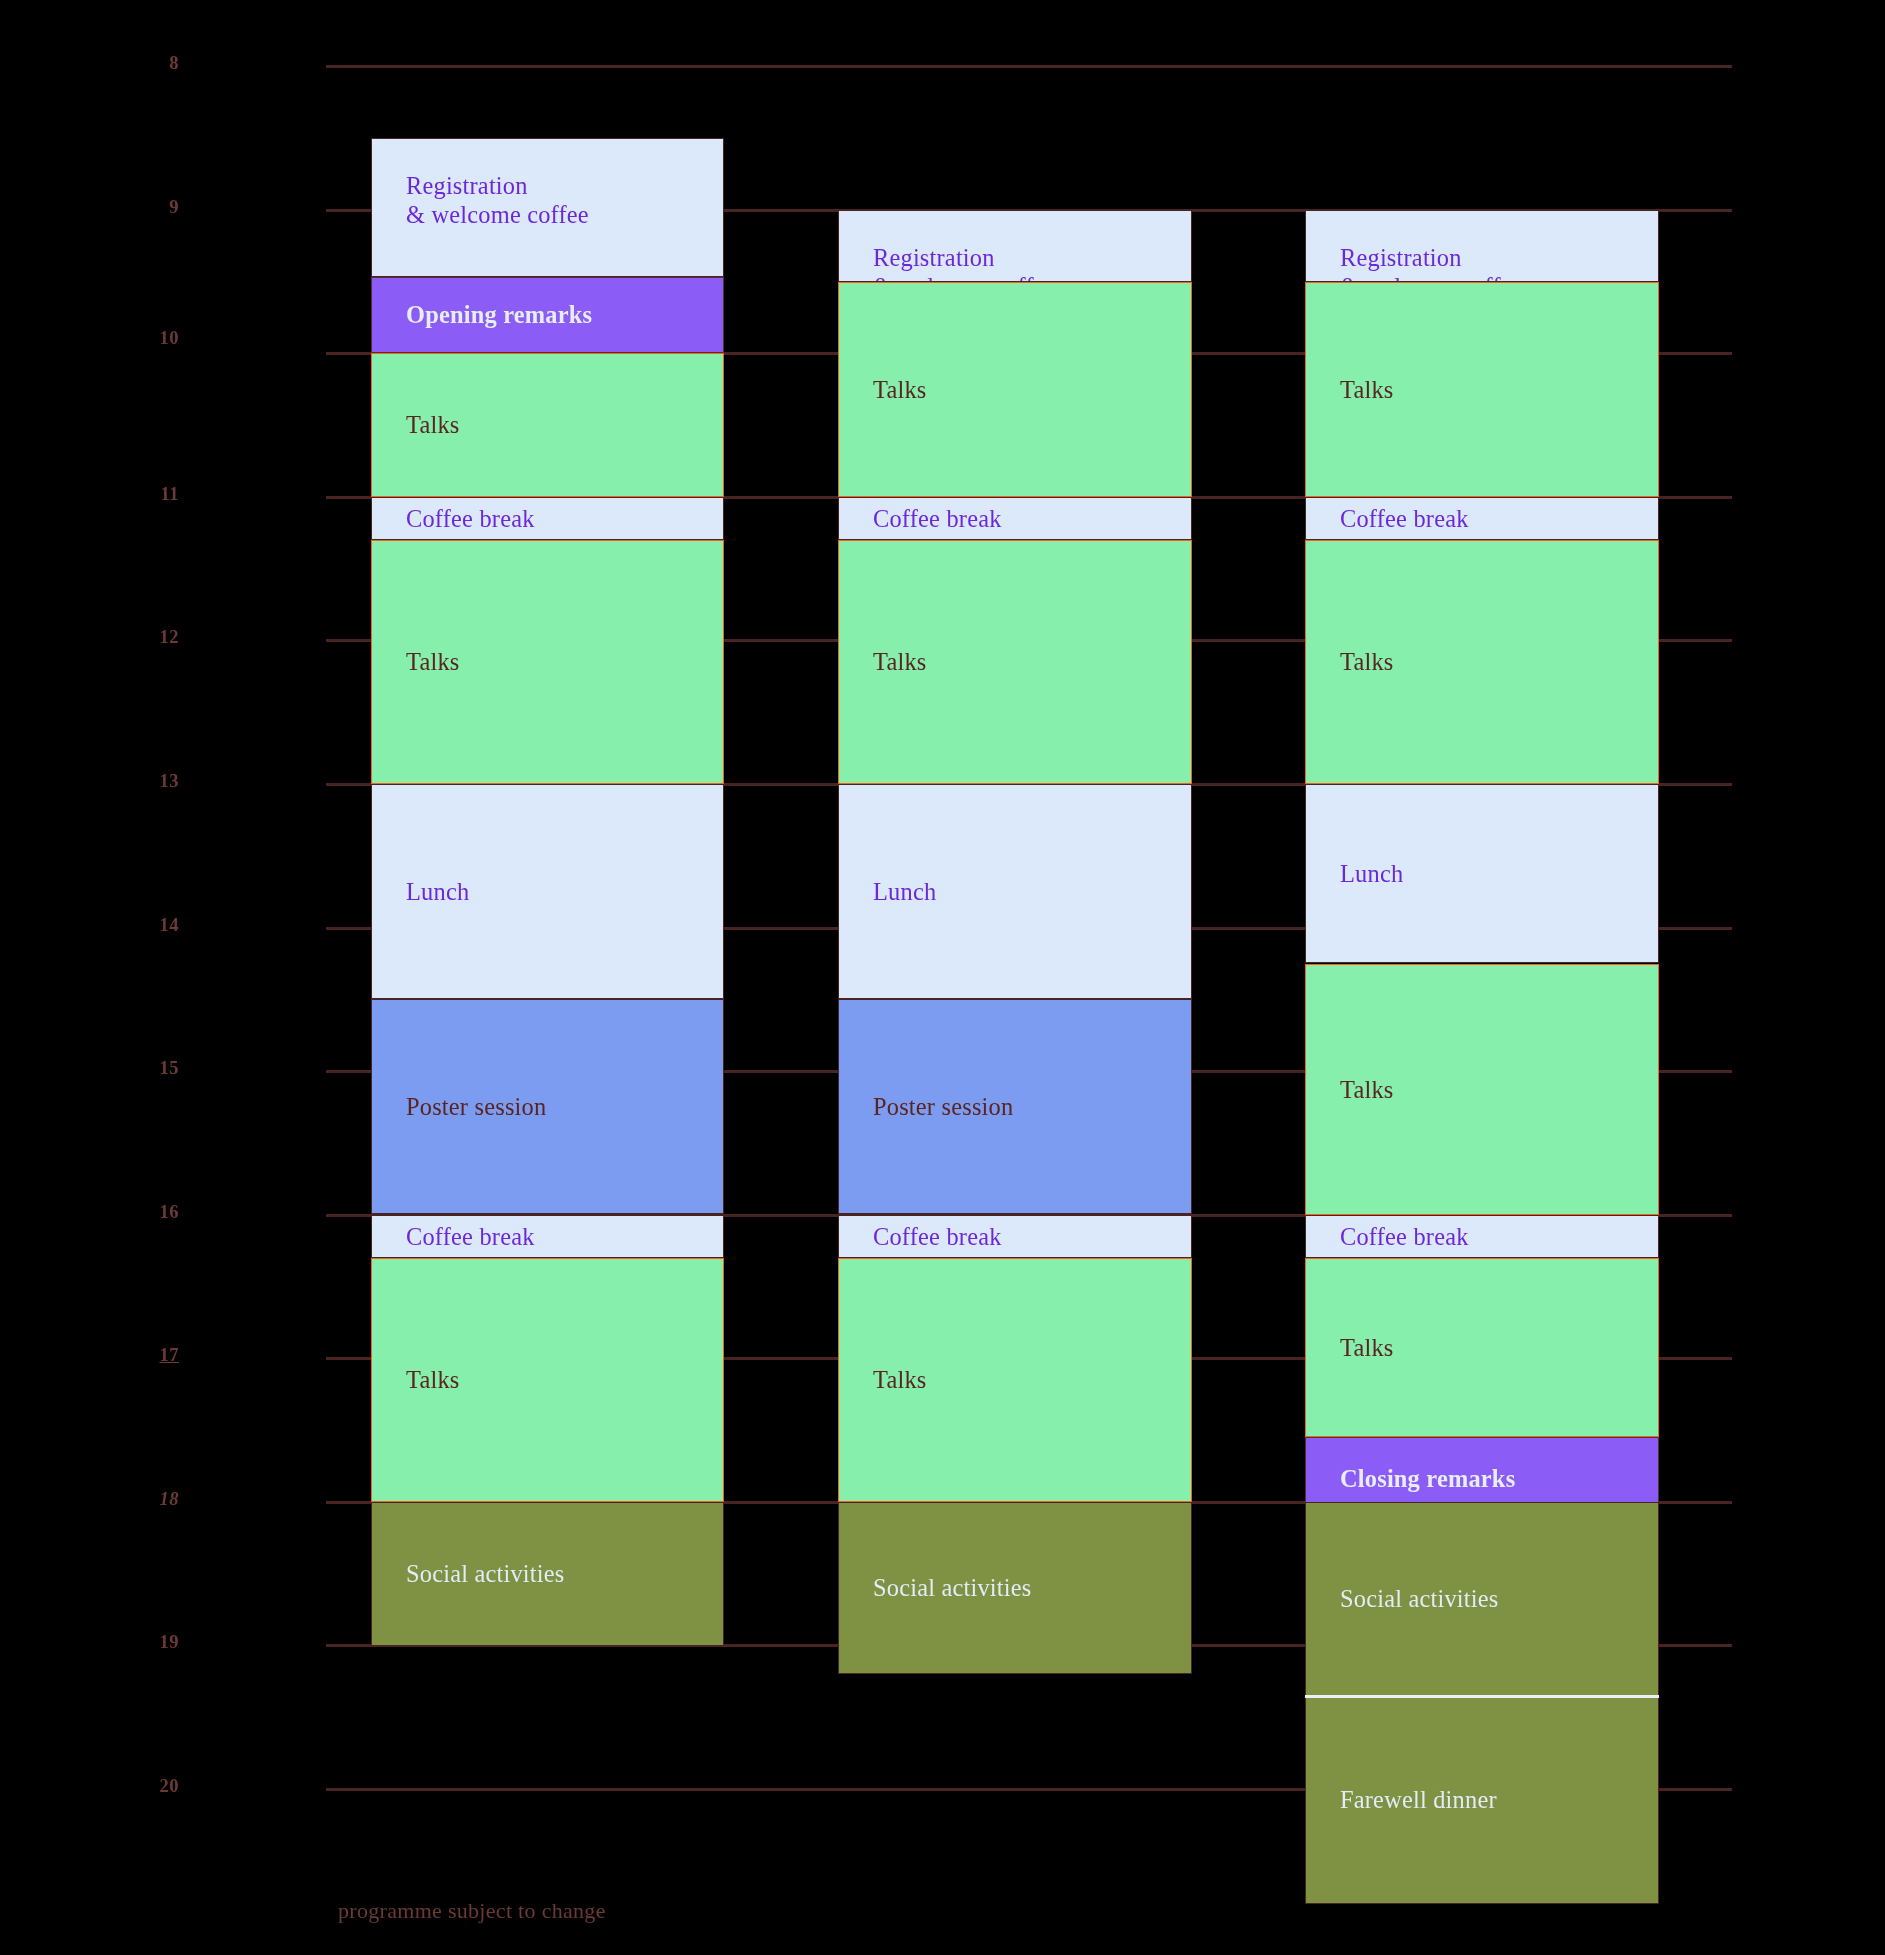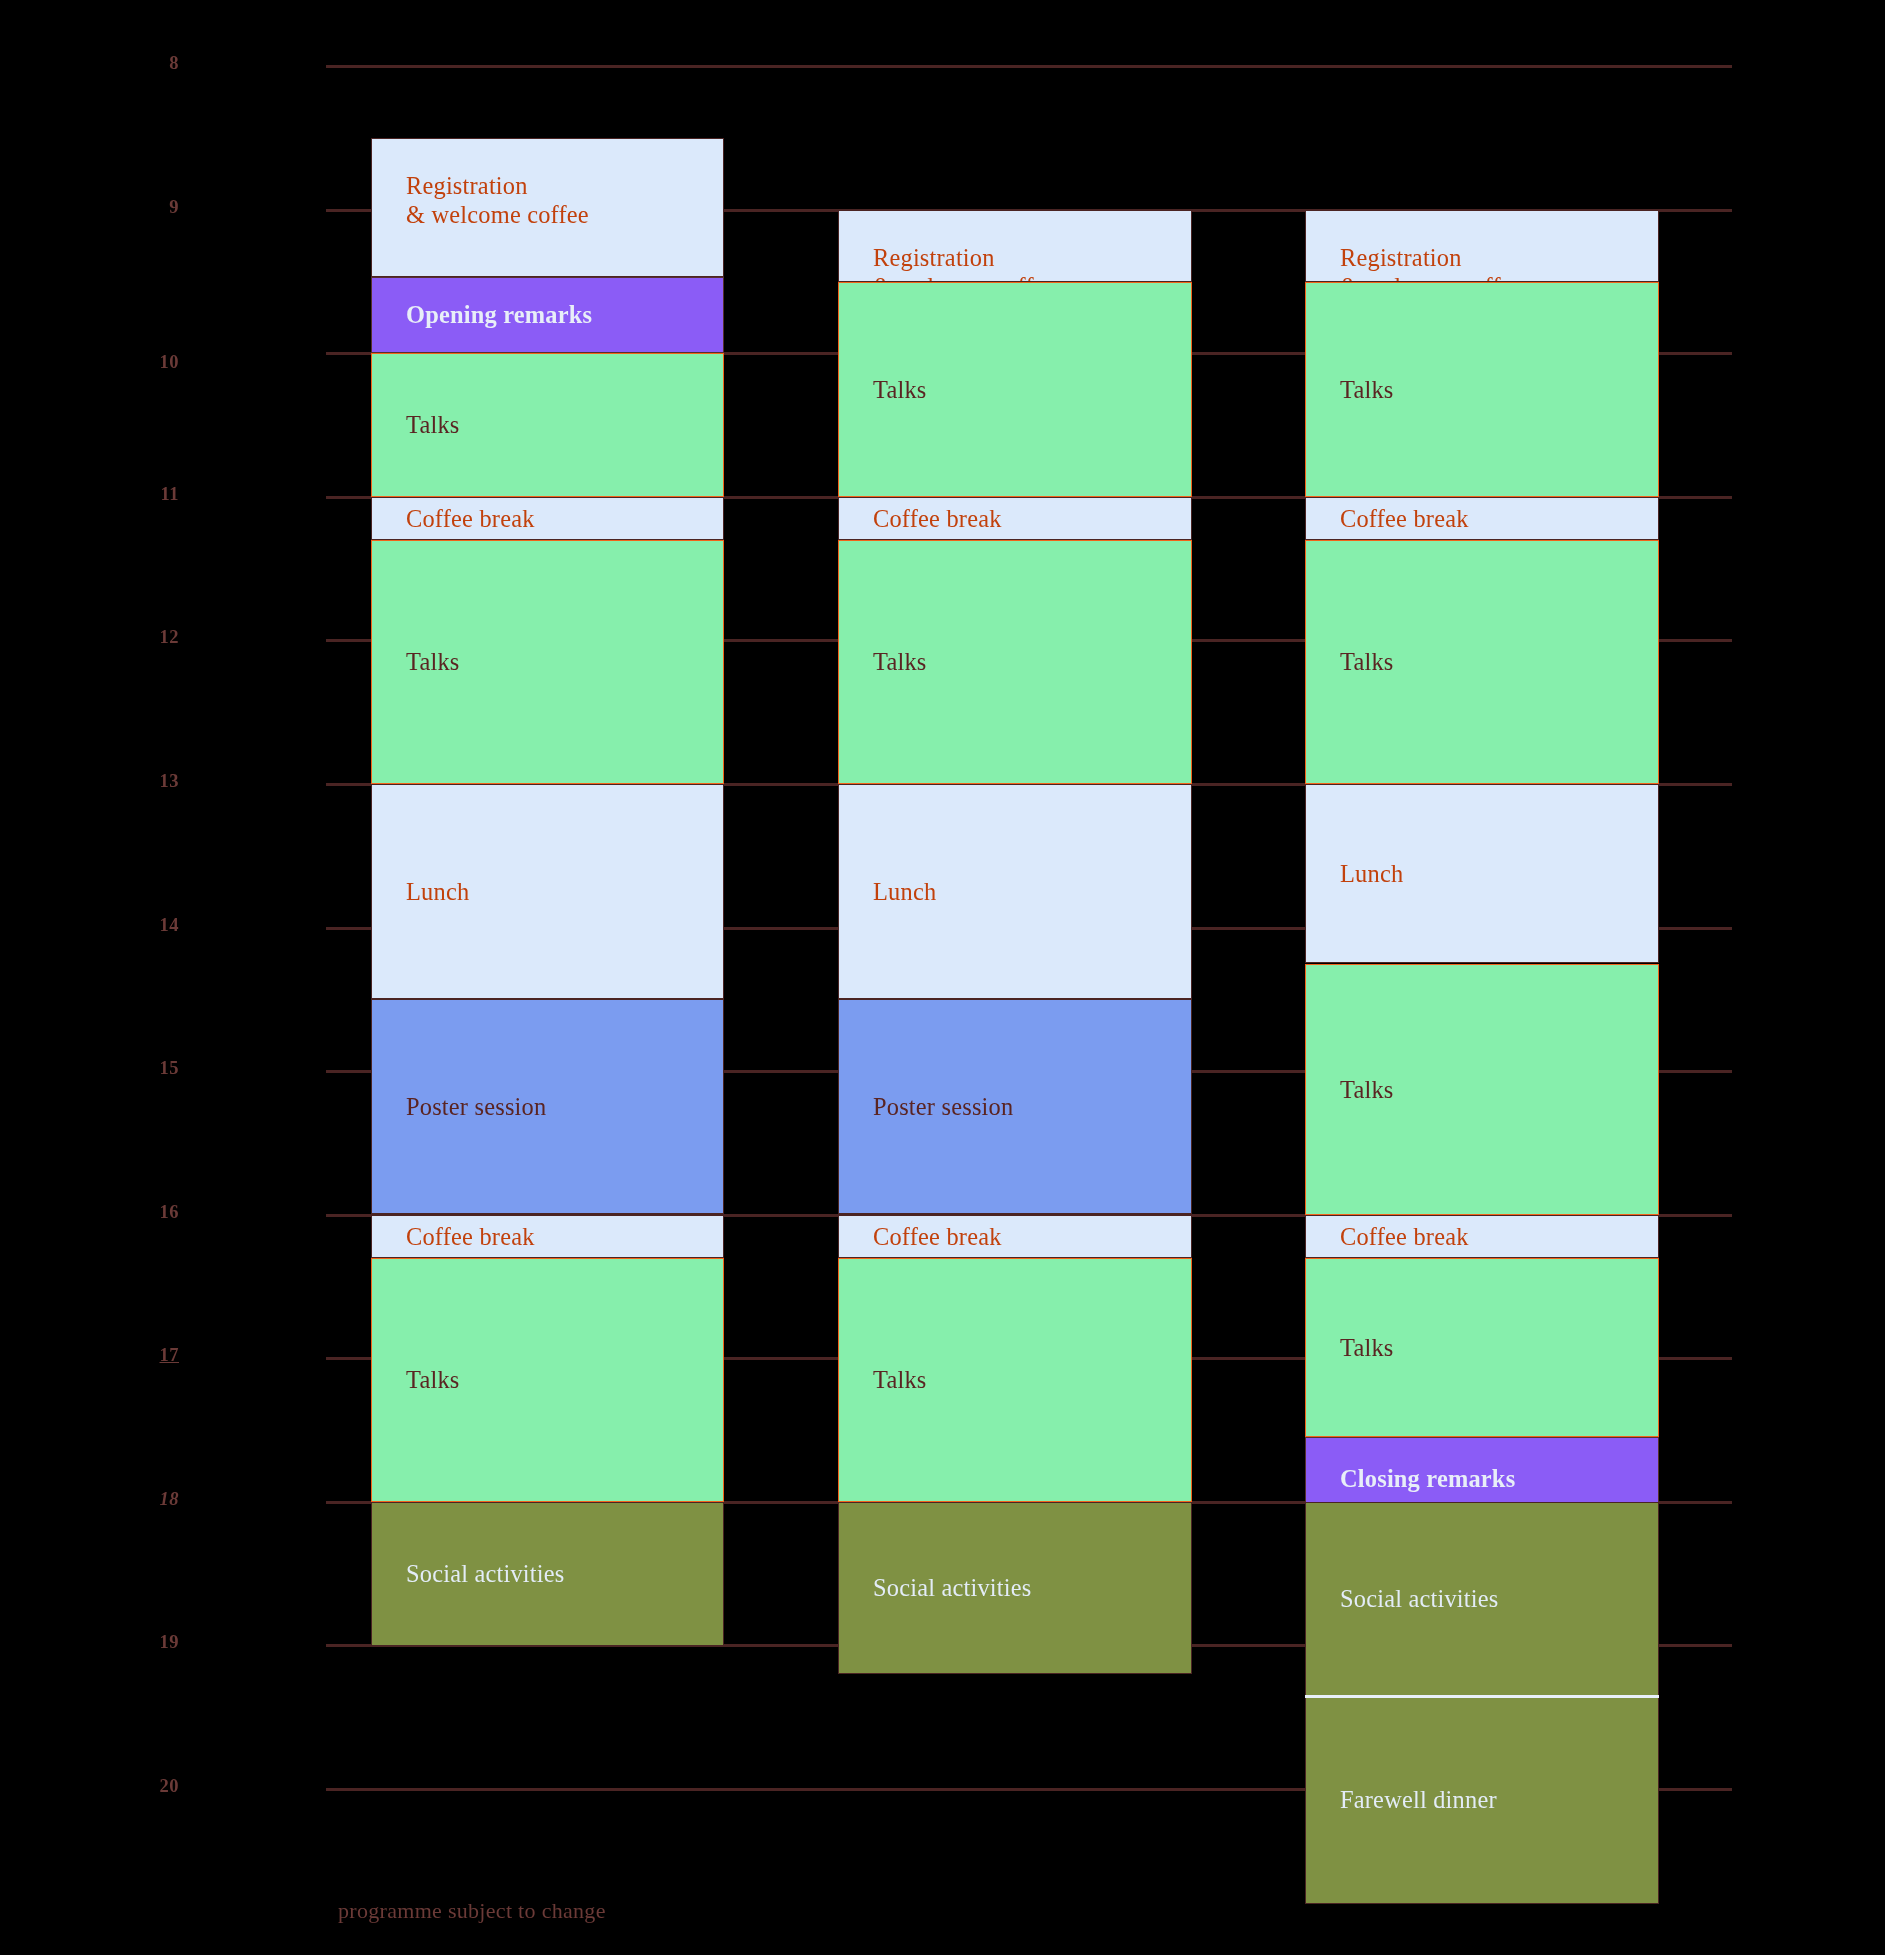--- a/index.html
+++ b/index.html
@@ -40,21 +40,21 @@
     font-size:24.4px;
     line-height:1.22;
     white-space:pre-line;
     letter-spacing:0.2px;
   }
   
   .label.top{top:31.5px;}
   .label.mid{top:50%;transform:translateY(-50%);}
 
   .c-break{background:#dbe9fb;}
-  .c-break .label{color:#c2410c;}
+  .c-break .label{color:#6d28d9;}
 
   .c-talks{background:#86efac;border-color:#f2631a;}
   .c-talks .label{color:#5a2422;}
 
   .c-remarks{background:#8b5cf6;border-color:#56302e;}
   .c-remarks .label{color:#e8eef8;font-weight:700;}
 
   .c-poster{background:#7b9cf0;border-color:#4a2423;}
   .c-poster .label{color:#5a2422;}
 
@@ -91,21 +91,21 @@
       <div class="gridline" style="left: 326px; top: 1070px; width: 1406px;"></div>
       <div class="gridline" style="left: 326px; top: 1214px; width: 1406px;"></div>
       <div class="gridline" style="left: 326px; top: 1357px; width: 1406px;"></div>
       <div class="gridline" style="left: 326px; top: 1501px; width: 1406px;"></div>
       <div class="gridline" style="left: 326px; top: 1644px; width: 1406px;"></div>
       <div class="gridline" style="left: 326px; top: 1788px; width: 1406px;"></div>
     </div>
   <div id="labels-layer">
       <div class="hour-label" style="left: 114px; top: 53px;">8</div>
       <div class="hour-label" style="left: 114px; top: 197px;">9</div>
-      <div class="hour-label" style="left: 114px; top: 352px;">10</div>
+      <div class="hour-label" style="left: 114px; top: 328px;">10</div>
       <div class="hour-label" style="left: 114px; top: 484px;">11</div>
       <div class="hour-label" style="left: 114px; top: 627px;">12</div>
       <div class="hour-label" style="left: 114px; top: 771px;">13</div>
       <div class="hour-label" style="left: 114px; top: 915px;">14</div>
       <div class="hour-label" style="left: 114px; top: 1058px;">15</div>
       <div class="hour-label" style="left: 114px; top: 1202px;">16</div>
       <div class="hour-label" style="left: 114px; top: 1345px; text-decoration: underline;">17</div>
       <div class="hour-label" style="left: 114px; top: 1489px; font-style: italic;">18</div>
       <div class="hour-label" style="left: 114px; top: 1632px;">19</div>
       <div class="hour-label" style="left: 114px; top: 1776px;">20</div>

